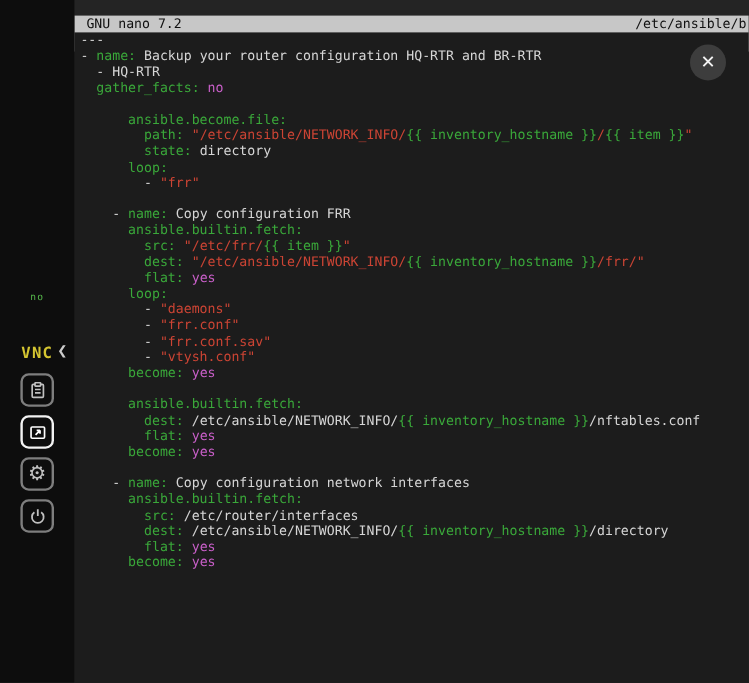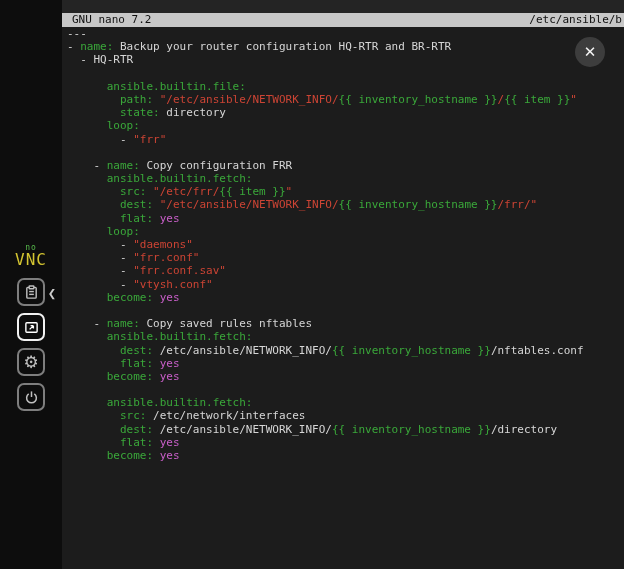--- a/index.html
+++ b/index.html
@@ -4,21 +4,21 @@
 <style>
   html,body{margin:0;padding:0;width:624px;height:569px;overflow:hidden;background:#262626;
     font-family:"DejaVu Sans Mono","Liberation Mono",monospace;}
   .screen{position:relative;width:624px;height:569px;}
 
   
   .sidebar{position:absolute;left:0;top:0;width:62px;height:569px;background:#0d0d0d;z-index:5;}
   .sb-stack{position:absolute;top:244px;left:0;right:0;display:flex;flex-direction:column;align-items:center;gap:7px;}
   .logo{display:flex;flex-direction:column;align-items:center;line-height:1;margin-bottom:3px;}
   .logo-no{font-size:8px;color:#56b84b;letter-spacing:1px;}
-  .logo-vnc{font-size:16px;font-weight:normal;color:#d4c531;letter-spacing:1px;}
+  .logo-vnc{font-size:13px;font-weight:bold;color:#d4c531;letter-spacing:1px;margin-top:36px;}
   .sb-btn{width:28px;height:28px;border:2px solid #7e7e7e;border-radius:7px;background:transparent;
     color:#c0c0c0;display:flex;align-items:center;justify-content:center;padding:0;cursor:pointer;}
   .sb-btn svg{display:block;}
   .sb-btn.active{border-color:#f2f2f2;color:#ffffff;}
   .gear{font-family:"DejaVu Sans",sans-serif;font-size:17px;line-height:1;color:inherit;}
   .handle{position:absolute;top:282px;left:45px;width:14px;height:22px;color:#cccccc;
     font-size:14px;line-height:22px;text-align:center;cursor:pointer;}
 
   
   .terminal{position:absolute;left:62px;top:0;width:562px;height:569px;background:#242424;}
@@ -83,47 +83,48 @@
 
   <div class="terminal">
     <div class="titlebar">
       <span>GNU nano 7.2</span>
       <span>/etc/ansible/b</span>
     </div>
     <div class="content">
         <div class="line"><span class="w">---</span></div>
         <div class="line"><span class="w">- </span><span class="g">name:</span><span class="w"> Backup your router configuration HQ-RTR and BR-RTR</span></div>
         <div class="line"><span class="w">  - HQ-RTR</span></div>
+        <div class="line"><span class="w">  </span><span class="g">gather_facts:</span><span class="w"> </span><span class="m">no</span></div>
         <div class="line">&nbsp;</div>
-        <div class="line"><span class="w">      </span><span class="g">ansible.builtin.file:</span></div>
+        <div class="line"><span class="w">      </span><span class="g">ansible.become.file:</span></div>
         <div class="line"><span class="w">        </span><span class="g">path:</span><span class="w"> </span><span class="r">"/etc/ansible/NETWORK_INFO/</span><span class="g">{{ inventory_hostname }}</span><span class="r">/</span><span class="g">{{ item }}</span><span class="r">"</span></div>
         <div class="line"><span class="w">        </span><span class="g">state:</span><span class="w"> directory</span></div>
         <div class="line"><span class="w">      </span><span class="g">loop:</span></div>
         <div class="line"><span class="w">        - </span><span class="r">"frr"</span></div>
         <div class="line">&nbsp;</div>
         <div class="line"><span class="w">    - </span><span class="g">name:</span><span class="w"> Copy configuration FRR</span></div>
         <div class="line"><span class="w">      </span><span class="g">ansible.builtin.fetch:</span></div>
         <div class="line"><span class="w">        </span><span class="g">src:</span><span class="w"> </span><span class="r">"/etc/frr/</span><span class="g">{{ item }}</span><span class="r">"</span></div>
         <div class="line"><span class="w">        </span><span class="g">dest:</span><span class="w"> </span><span class="r">"/etc/ansible/NETWORK_INFO/</span><span class="g">{{ inventory_hostname }}</span><span class="r">/frr/"</span></div>
         <div class="line"><span class="w">        </span><span class="g">flat:</span><span class="w"> </span><span class="m">yes</span></div>
         <div class="line"><span class="w">      </span><span class="g">loop:</span></div>
         <div class="line"><span class="w">        - </span><span class="r">"daemons"</span></div>
         <div class="line"><span class="w">        - </span><span class="r">"frr.conf"</span></div>
         <div class="line"><span class="w">        - </span><span class="r">"frr.conf.sav"</span></div>
         <div class="line"><span class="w">        - </span><span class="r">"vtysh.conf"</span></div>
         <div class="line"><span class="w">      </span><span class="g">become:</span><span class="w"> </span><span class="m">yes</span></div>
         <div class="line">&nbsp;</div>
-        <div class="line"><span class="w">    - </span><span class="g">name:</span><span class="w"> Copy saved rules nftables</span></div>
         <div class="line"><span class="w">      </span><span class="g">ansible.builtin.fetch:</span></div>
         <div class="line"><span class="w">        </span><span class="g">dest:</span><span class="w"> /etc/ansible/NETWORK_INFO/</span><span class="g">{{ inventory_hostname }}</span><span class="w">/nftables.conf</span></div>
         <div class="line"><span class="w">        </span><span class="g">flat:</span><span class="w"> </span><span class="m">yes</span></div>
         <div class="line"><span class="w">      </span><span class="g">become:</span><span class="w"> </span><span class="m">yes</span></div>
         <div class="line">&nbsp;</div>
+        <div class="line"><span class="w">    - </span><span class="g">name:</span><span class="w"> Copy configuration network interfaces</span></div>
         <div class="line"><span class="w">      </span><span class="g">ansible.builtin.fetch:</span></div>
-        <div class="line"><span class="w">        </span><span class="g">src:</span><span class="w"> /etc/network/interfaces</span></div>
+        <div class="line"><span class="w">        </span><span class="g">src:</span><span class="w"> /etc/router/interfaces</span></div>
         <div class="line"><span class="w">        </span><span class="g">dest:</span><span class="w"> /etc/ansible/NETWORK_INFO/</span><span class="g">{{ inventory_hostname }}</span><span class="w">/directory</span></div>
         <div class="line"><span class="w">        </span><span class="g">flat:</span><span class="w"> </span><span class="m">yes</span></div>
         <div class="line"><span class="w">      </span><span class="g">become:</span><span class="w"> </span><span class="m">yes</span></div>
       </div>
     <button class="close-btn">
       <span>✕</span>
     </button>
   </div>
 
 </div>

